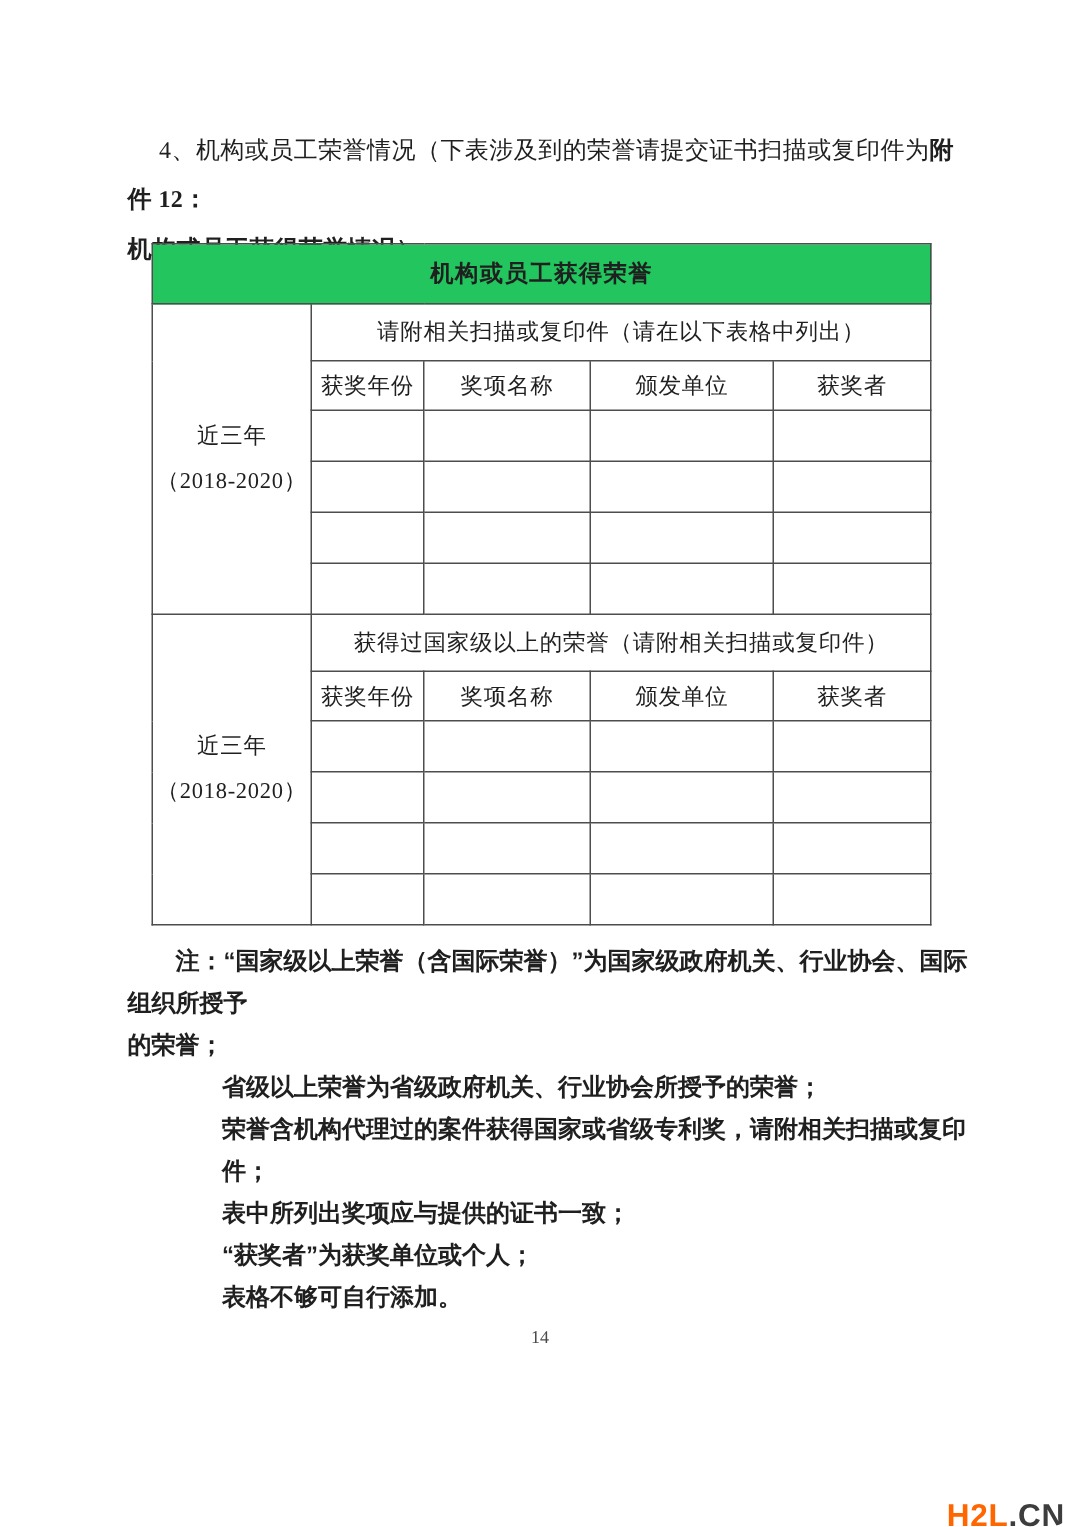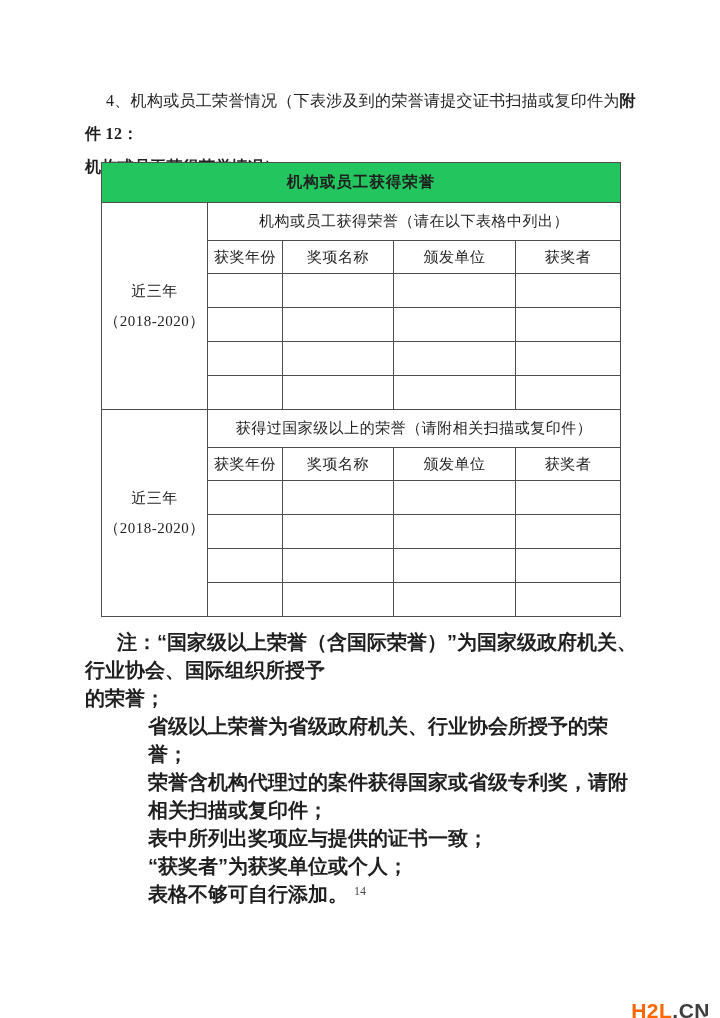--- a/index.html
+++ b/index.html
@@ -57,21 +57,21 @@
   td.row-label { vertical-align: middle; margin-top: 44px; }
   td.row-label .lbl-line { line-height: 30px; letter-spacing: 0.5px; }
   
   .notes {
     position: absolute;
     left: 85px;
     top: 628px;
     width: 560px;
     font-family: "Liberation Sans", "DejaVu Sans", sans-serif;
     font-weight: bold;
-    font-size: 20px;
+    font-size: 16px;
     line-height: 28px;
     color: #1f1f1f;
   }
   .notes .note-first { text-indent: 0; }
   .notes .note-first .ind { display: inline-block; width: 32px; }
   .notes .note-line { padding-left: 63px; }
   
   .page-number {
     position: absolute;
     left: 0;
@@ -112,21 +112,21 @@
     <tbody>
         <tr class="title-row">
       <th colspan="5">机构或员工获得荣誉</th>
     </tr>
 
     <tr class="subtitle-row">
       <td class="row-label" rowspan="6">
         <div class="lbl-line">近三年</div>
         <div class="lbl-line">（2018-2020）</div>
       </td>
-      <td class="subtitle" colspan="4">机构或员工获得荣誉（请在以下表格中列出）</td>
+      <td class="subtitle" colspan="4">请附相关扫描或复印件（请在以下表格中列出）</td>
     </tr>
     <tr class="colhead-row">
       <td>获奖年份</td>
       <td>奖项名称</td>
       <td>颁发单位</td>
       <td>获奖者</td>
     </tr>
     <tr class="empty-row">
       <td></td>
           <td></td>

